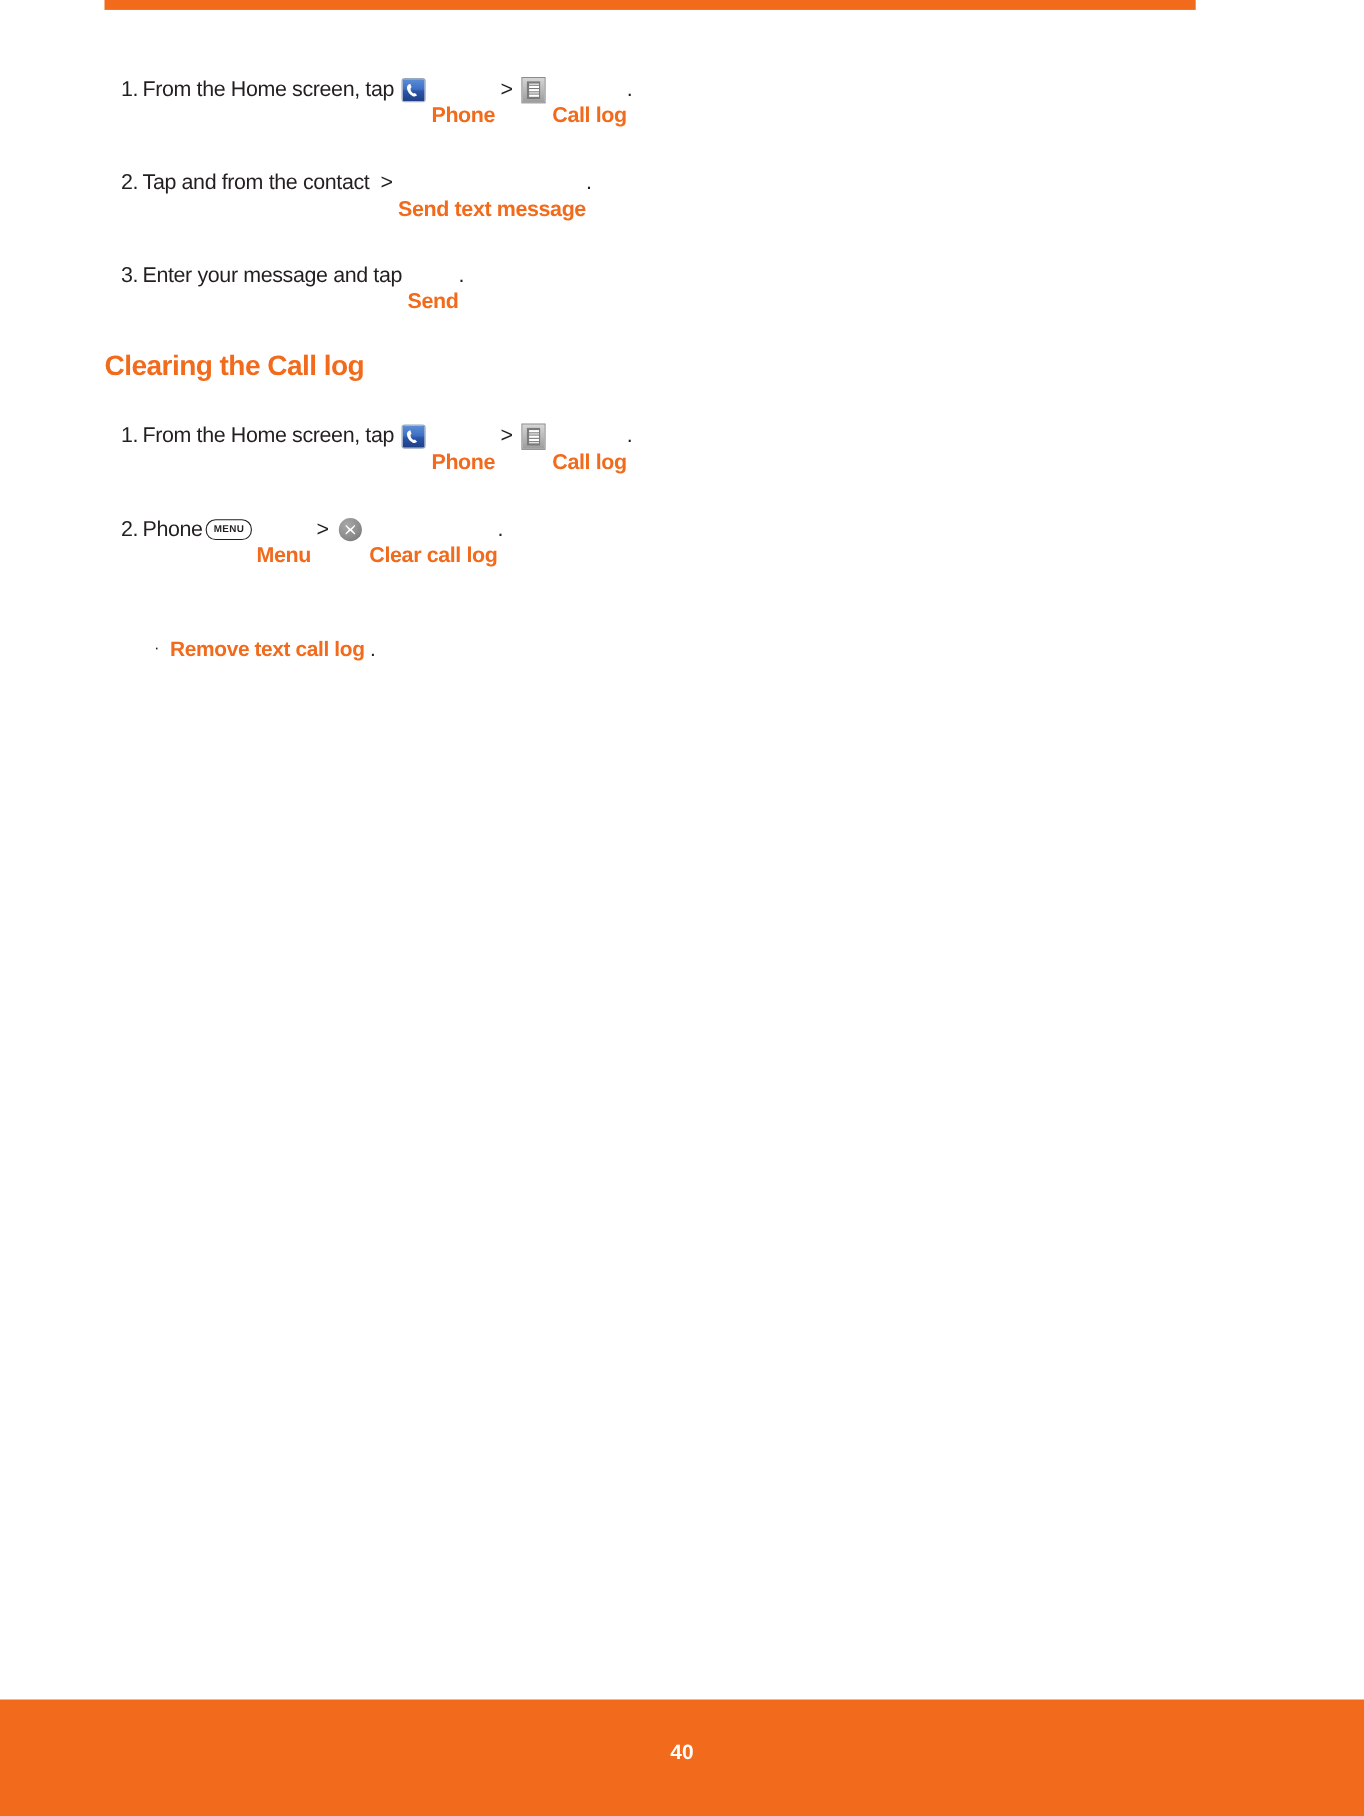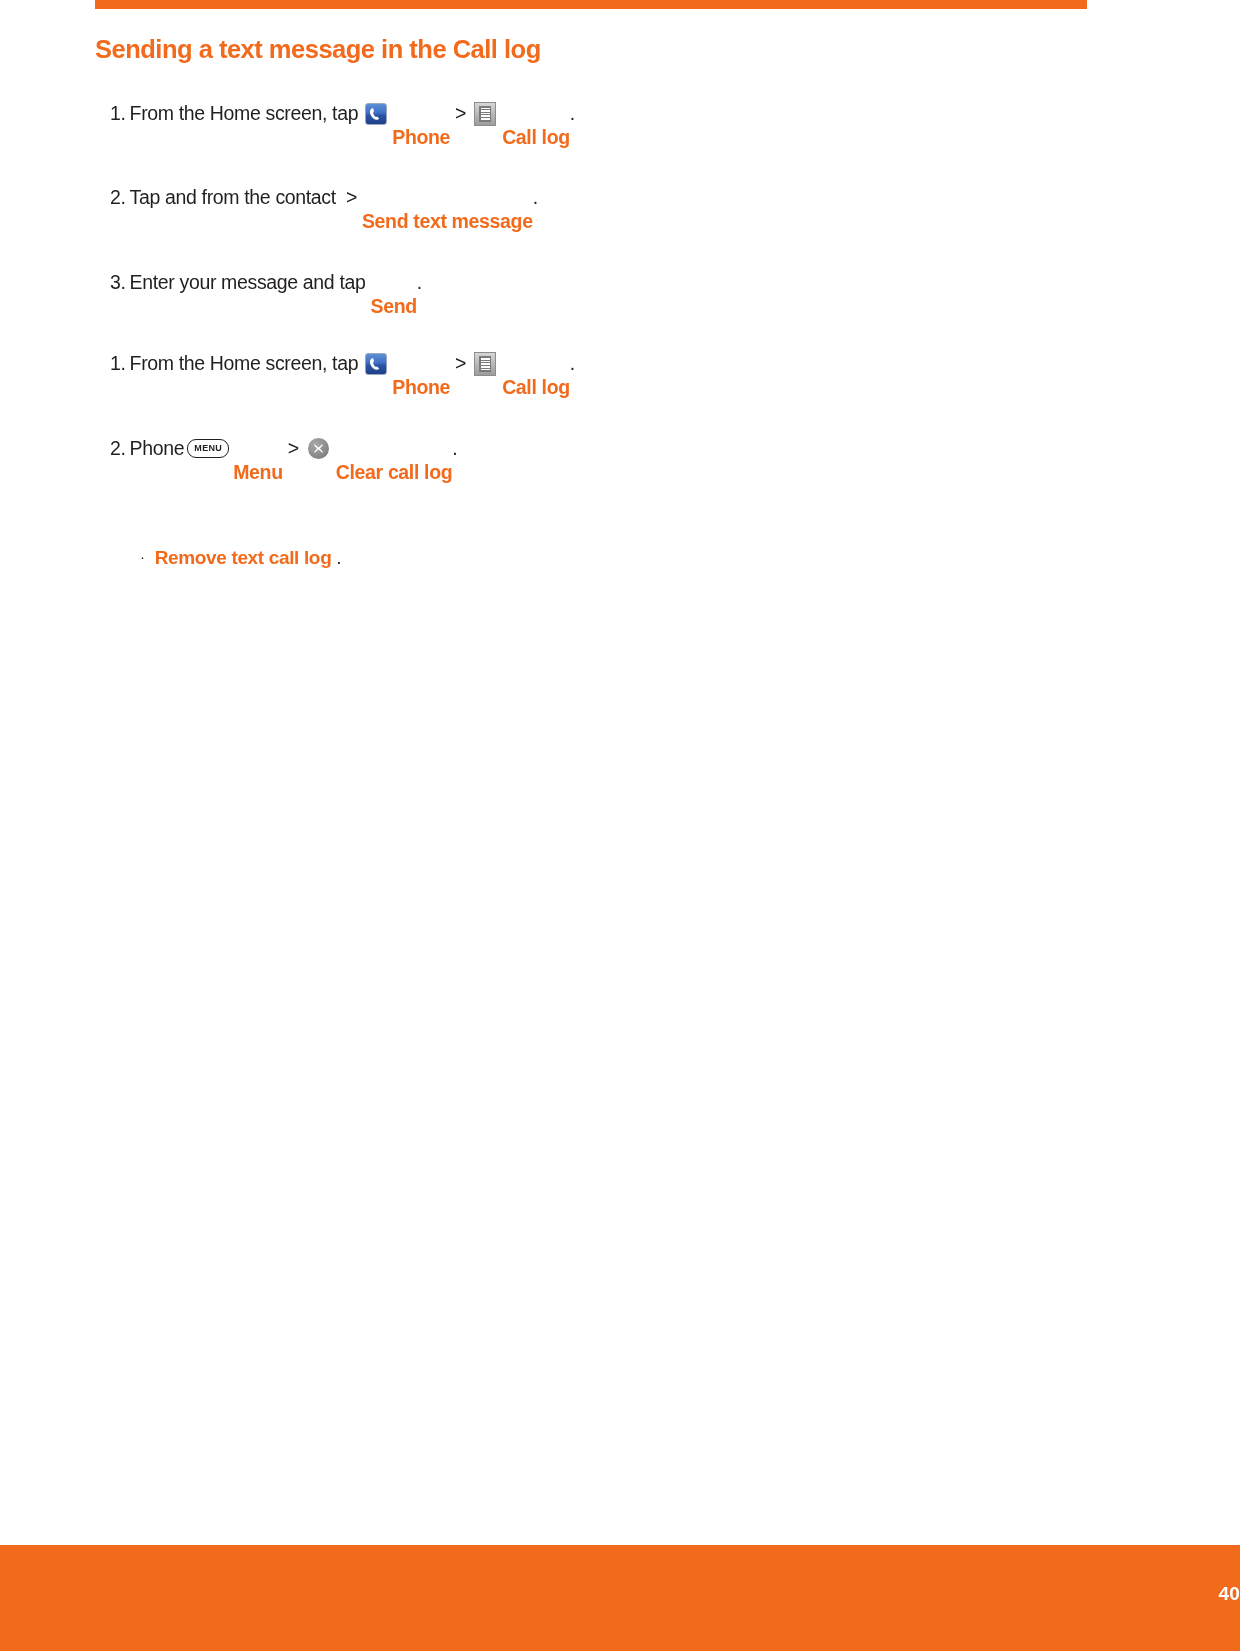--- a/index.html
+++ b/index.html
@@ -187,41 +187,41 @@
     bottom: 0;
     width: 1240px;
     height: 106px;
     background: #F26A1B;
   }
   .footer .page-number {
     position: absolute;
     left: 0;
     right: 0;
     top: 38px;
-    text-align: right;
+    text-align: center;
     color: #ffffff;
     font-size: 19px;
     font-weight: bold;
     letter-spacing: 0.2px;
   }
 </style>
 </head>
 <body>
 
 <div class="top-rule"></div>
 
 <div class="content" id="content-root">
-    <h2 class="section-heading">Sending a text message in the Call log</h2>
     <ol class="steps">
       <li class="step"><span class="num">1.</span><span>From the Home screen, tap </span><span class="icon icon-phone"><svg width="16" height="16" viewBox="0 0 16 16">
             <path d="M5.0 2.1c-1.6 0.3-2.9 1.6-3.0 3.3-0.2 3.0 2.0 6.6 5.2 8.0 1.5 0.6 3.1 0.4 4.0-0.7l-2.0-2.1c-0.6 0.5-1.3 0.5-1.9 0.0-1.2-1.0-2.0-2.4-2.1-3.8-0.0-0.7 0.3-1.2 0.9-1.5z" fill="#ffffff"></path>
           </svg></span><span class="orange">Phone</span><span class="gt">&gt;</span><span class="icon icon-calllog"><span class="doc"><i></i><i></i><i></i><i></i><i></i></span></span><span class="orange">Call log</span><span>.</span></li>
       <li class="step"><span class="num">2.</span><span>Tap and from the contact </span><span class="gt">&gt;</span><span class="orange">Send text message</span><span>.</span></li>
       <li class="step"><span class="num">3.</span><span>Enter your message and tap </span><span class="orange">Send</span><span>.</span></li>
     </ol>
+    <h2 class="section-heading second">Clearing the Call log</h2>
     <ol class="steps">
       <li class="step"><span class="num">1.</span><span>From the Home screen, tap </span><span class="icon icon-phone"><svg width="16" height="16" viewBox="0 0 16 16">
             <path d="M5.0 2.1c-1.6 0.3-2.9 1.6-3.0 3.3-0.2 3.0 2.0 6.6 5.2 8.0 1.5 0.6 3.1 0.4 4.0-0.7l-2.0-2.1c-0.6 0.5-1.3 0.5-1.9 0.0-1.2-1.0-2.0-2.4-2.1-3.8-0.0-0.7 0.3-1.2 0.9-1.5z" fill="#ffffff"></path>
           </svg></span><span class="orange">Phone</span><span class="gt">&gt;</span><span class="icon icon-calllog"><span class="doc"><i></i><i></i><i></i><i></i><i></i></span></span><span class="orange">Call log</span><span>.</span></li>
       <li class="step"><span class="num">2.</span><span>Phone</span><span class="icon icon-menukey">MENU</span><span class="orange">Menu</span><span class="gt">&gt;</span><span class="icon icon-clear"><svg width="21" height="21" viewBox="0 0 21 21">
             <path d="M6.6 6.2 L10.5 9.6 L14.4 6.2 L15.0 7.0 L11.9 10.5 L15.0 14.0 L14.4 14.8 L10.5 11.4 L6.6 14.8 L6.0 14.0 L9.1 10.5 L6.0 7.0 Z" fill="#ffffff"></path>
           </svg></span><span class="orange">Clear call log</span><span>.</span></li>
     </ol>
     <div class="subbullet"><span class="dot">·</span><span class="orange">Remove text call log</span><span> .</span></div>
   </div>

